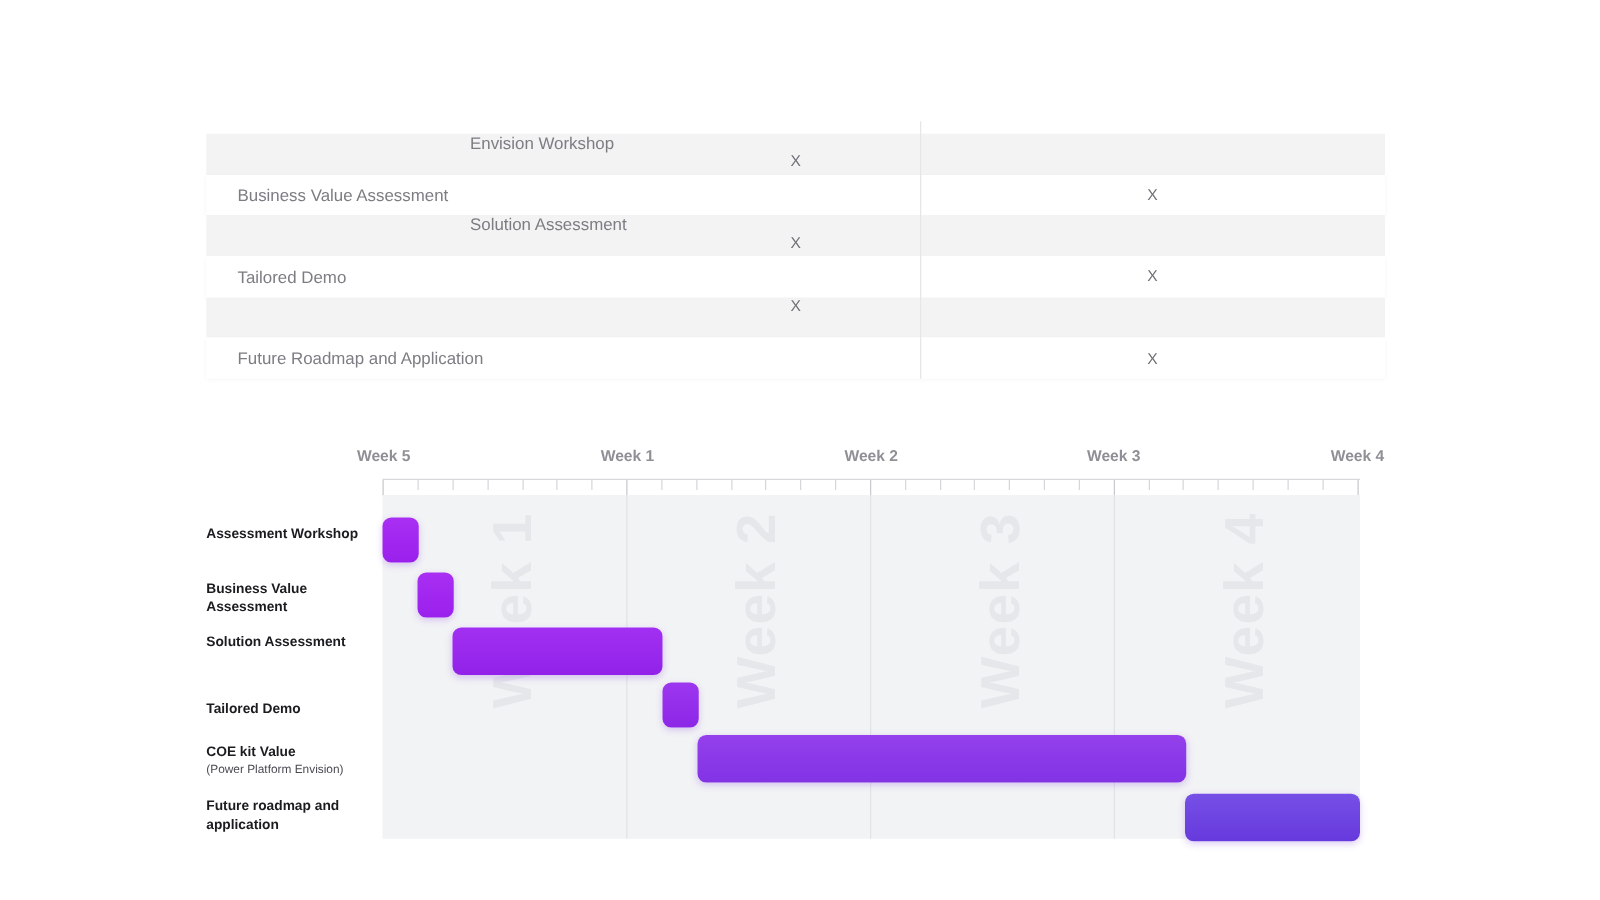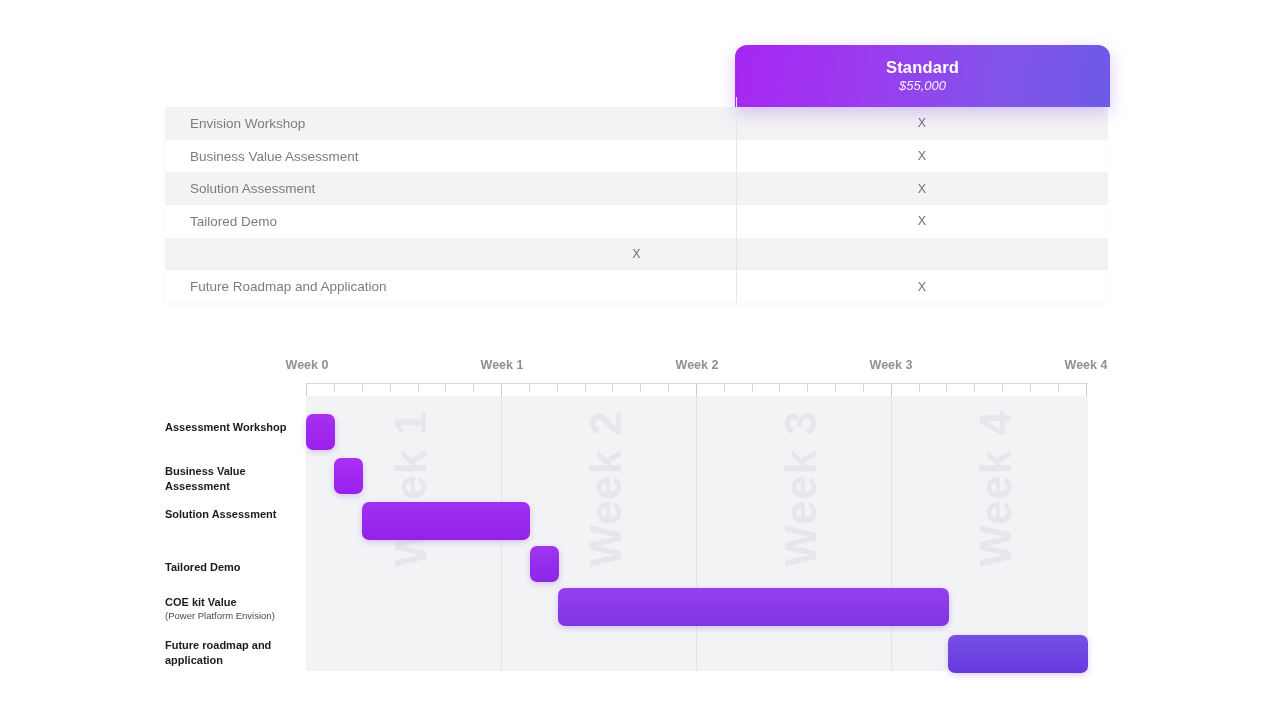--- a/index.html
+++ b/index.html
@@ -41,21 +41,21 @@
     position:absolute;
     left:0; top:62px;
     width:943px;
   }
   .trow{
     position:relative;
     height:32.7px;
     display:flex;align-items:center;
     box-sizing:border-box;
   }
-  .trow.odd{background:#f3f3f4;}
+  .trow.odd{background:#f3f3f4;flex-direction:column;}
   .trow.even{background:#ffffff;box-shadow:0 1px 4px rgba(0,0,0,.045);}
   .trow .feature{
     width:571px;
     padding-left:25px;
     box-sizing:border-box;
     font-size:13.5px;color:#7c7c83;
     white-space:nowrap;
   }
   .trow .mark{
     flex:1;
@@ -138,24 +138,20 @@
     position:absolute;
     border-radius:7px;
     box-shadow:0 2px 6px rgba(120,50,220,.25);
   }
 </style>
 </head>
 <body>
 
 <section id="pricing-table">
 
-  <div class="price-header">
-    <div class="plan-name">Standard</div>
-    <div class="plan-price">$55,000</div>
-  </div>
 
   <div class="table-body">
 
     <div class="trow odd">
       <div class="feature">Envision Workshop</div>
       <div class="mark">X</div>
     </div>
 
     <div class="trow even">
       <div class="feature">Business Value Assessment</div>
@@ -182,21 +178,21 @@
     </div>
 
   </div>
 
   <div class="col-divider"></div>
 </section>
 
 <section id="gantt">
 
   <div class="gantt-axis-labels">
-    <div class="wk-label" style="left:142px">Week 0</div>
+    <div class="wk-label" style="left:142px">Week 5</div>
     <div class="wk-label" style="left:337px">Week 1</div>
     <div class="wk-label" style="left:532px">Week 2</div>
     <div class="wk-label" style="left:726px">Week 3</div>
     <div class="wk-label" style="left:921px">Week 4</div>
   </div>
 
   <div class="gantt-ruler">
     <div class="tick major" style="left:0px"></div>
     <div class="tick minor" style="left:28px"></div>
     <div class="tick minor" style="left:56px"></div>

